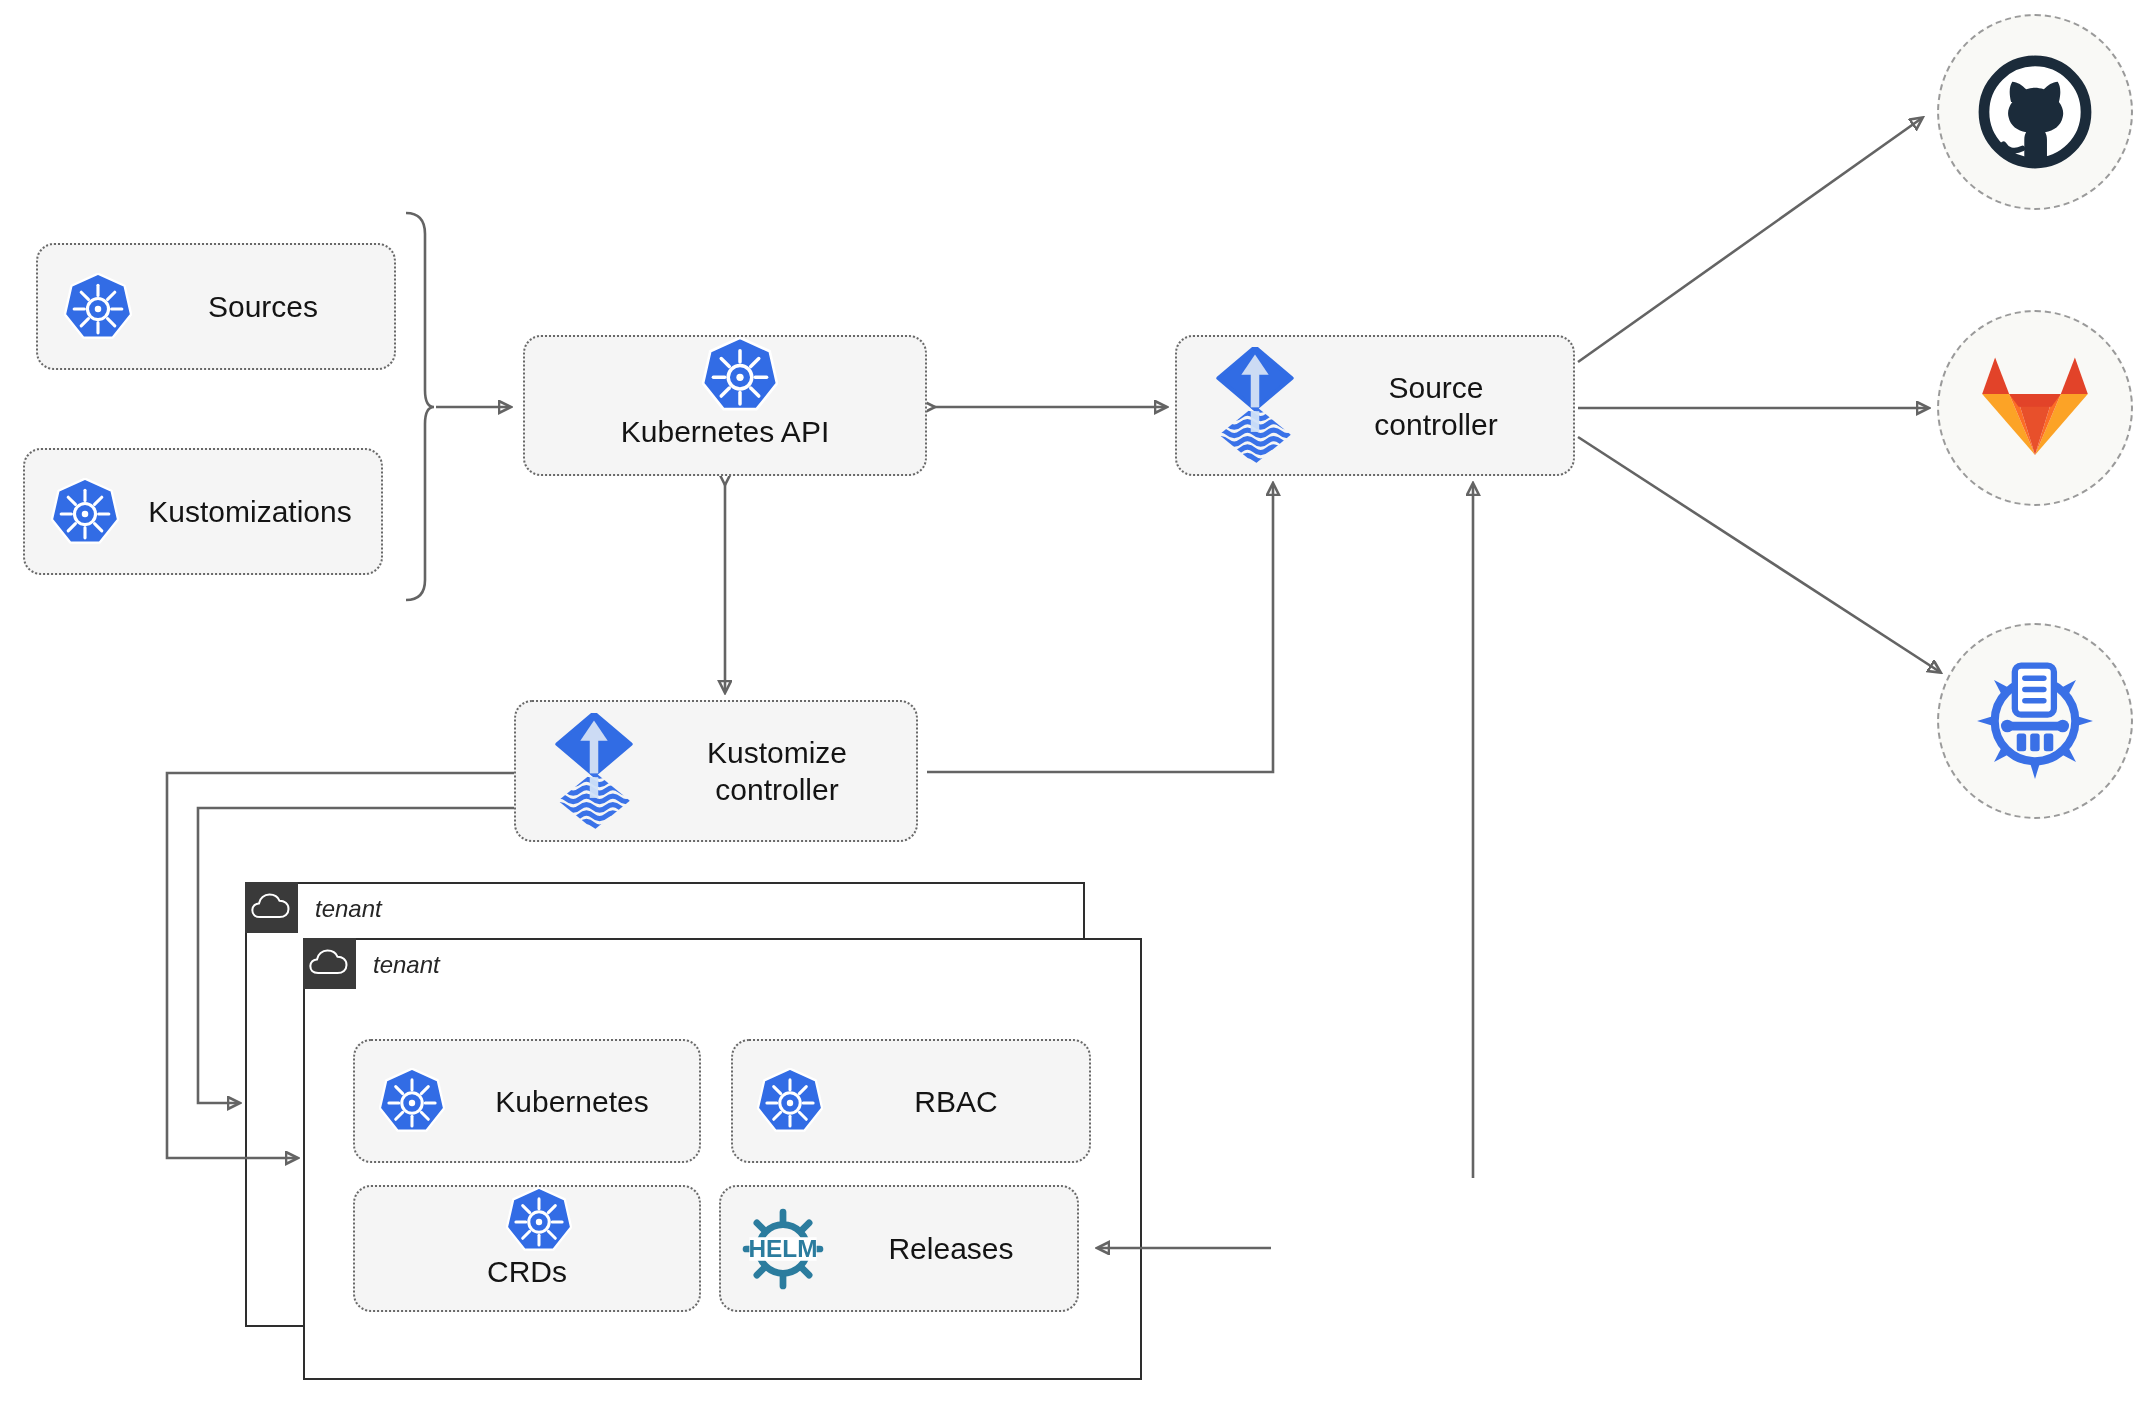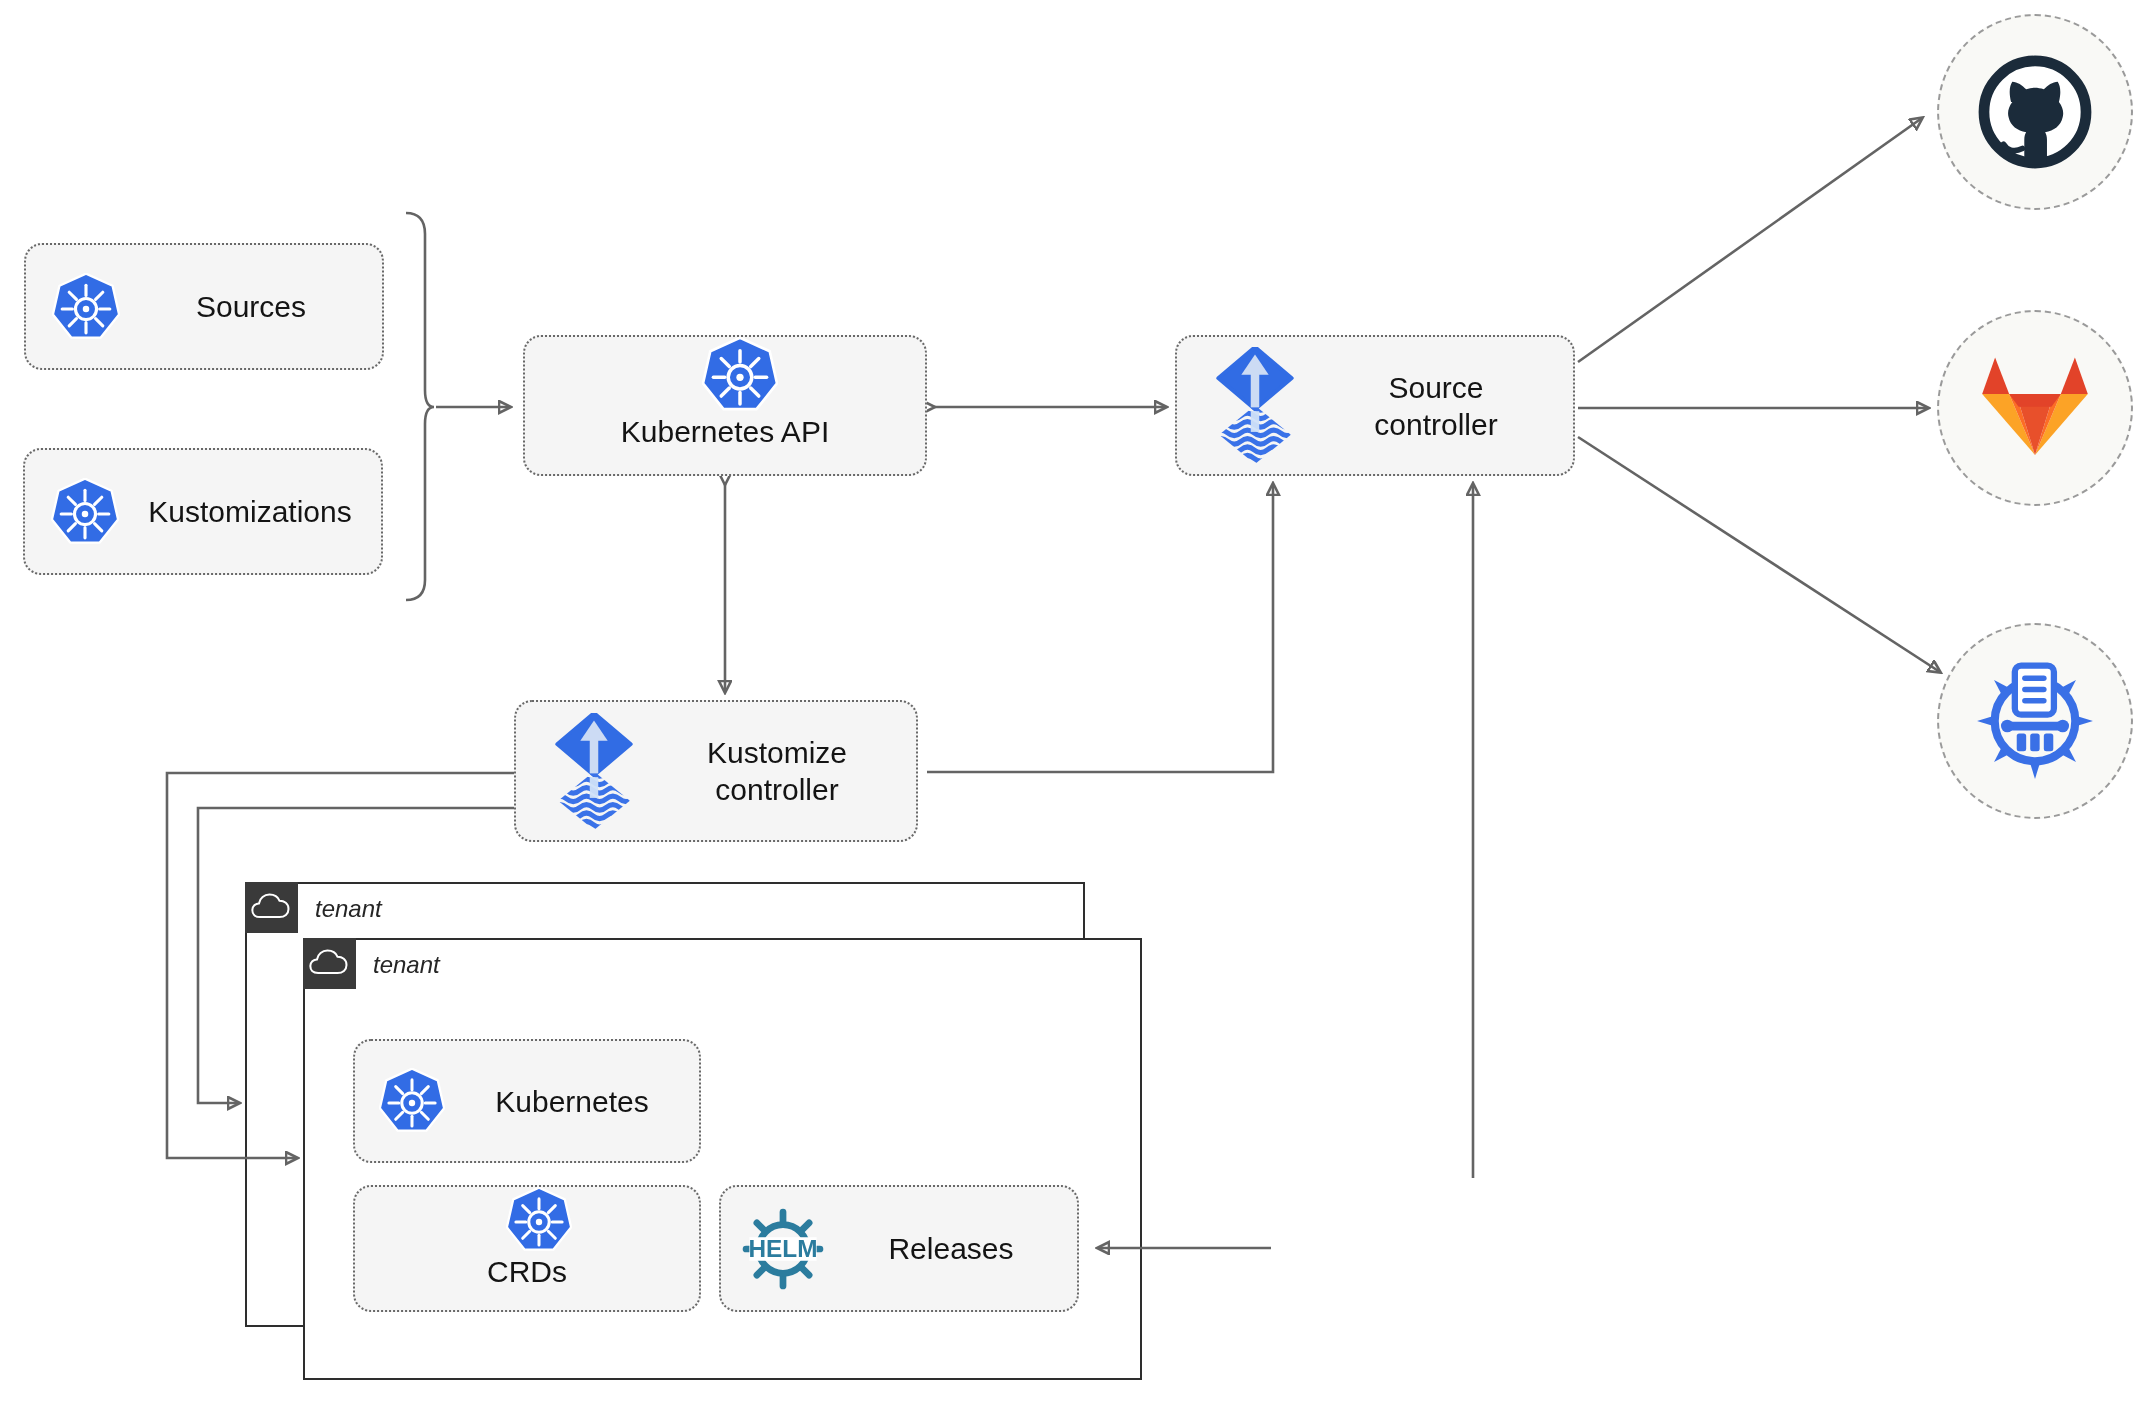--- a/index.html
+++ b/index.html
@@ -169,20 +169,28 @@
 
     <div class="node" style="left:48px;top:99px;width:348px;height:124px;">
       <span class="icon" style="margin-left:24px;">
         <svg width="66" height="66" viewBox="0 0 100 100">
             <use href="#k8s"></use>
           </svg>
       </span>
       <span class="lbl">Kubernetes</span>
     </div>
 
+    <div class="node" style="left:426px;top:99px;width:360px;height:124px;">
+      <span class="icon" style="margin-left:24px;">
+        <svg width="66" height="66" viewBox="0 0 100 100">
+            <use href="#k8s"></use>
+          </svg>
+      </span>
+      <span class="lbl">RBAC</span>
+    </div>
 
     <div class="node" style="left:48px;top:245px;width:348px;height:127px;flex-direction:column;">
       <span class="icon" style="margin-left:24px;">
         <svg width="66" height="66" viewBox="0 0 100 100">
             <use href="#k8s"></use>
           </svg>
       </span>
       <span class="lbl">CRDs</span>
     </div>
 
@@ -218,21 +226,21 @@
 
     <path d="M522 773 L167 773 L167 1158 L297 1158" marker-end="url(#arr)"></path>
 
     <path d="M522 808 L198 808 L198 1103 L239 1103" marker-end="url(#arr)"></path>
 
     <path d="M1578 362 L1922 118" marker-end="url(#arr)"></path>
     <path d="M1578 408 L1928 408" marker-end="url(#arr)"></path>
     <path d="M1578 437 L1940 672" marker-end="url(#arr)"></path>
   </svg>
 
-  <div class="node" style="left:24px;top:243px;width:360px;height:127px;">
+  <div class="node" style="left:36px;top:243px;width:360px;height:127px;">
     <span class="icon" style="margin-left:26px;">
       <svg width="68" height="68" viewBox="0 0 100 100">
           <use href="#k8s"></use>
         </svg>
     </span>
     <span class="lbl">Sources</span>
   </div>
 
   <div class="node" style="left:23px;top:448px;width:360px;height:127px;">
     <span class="icon" style="margin-left:26px;">

